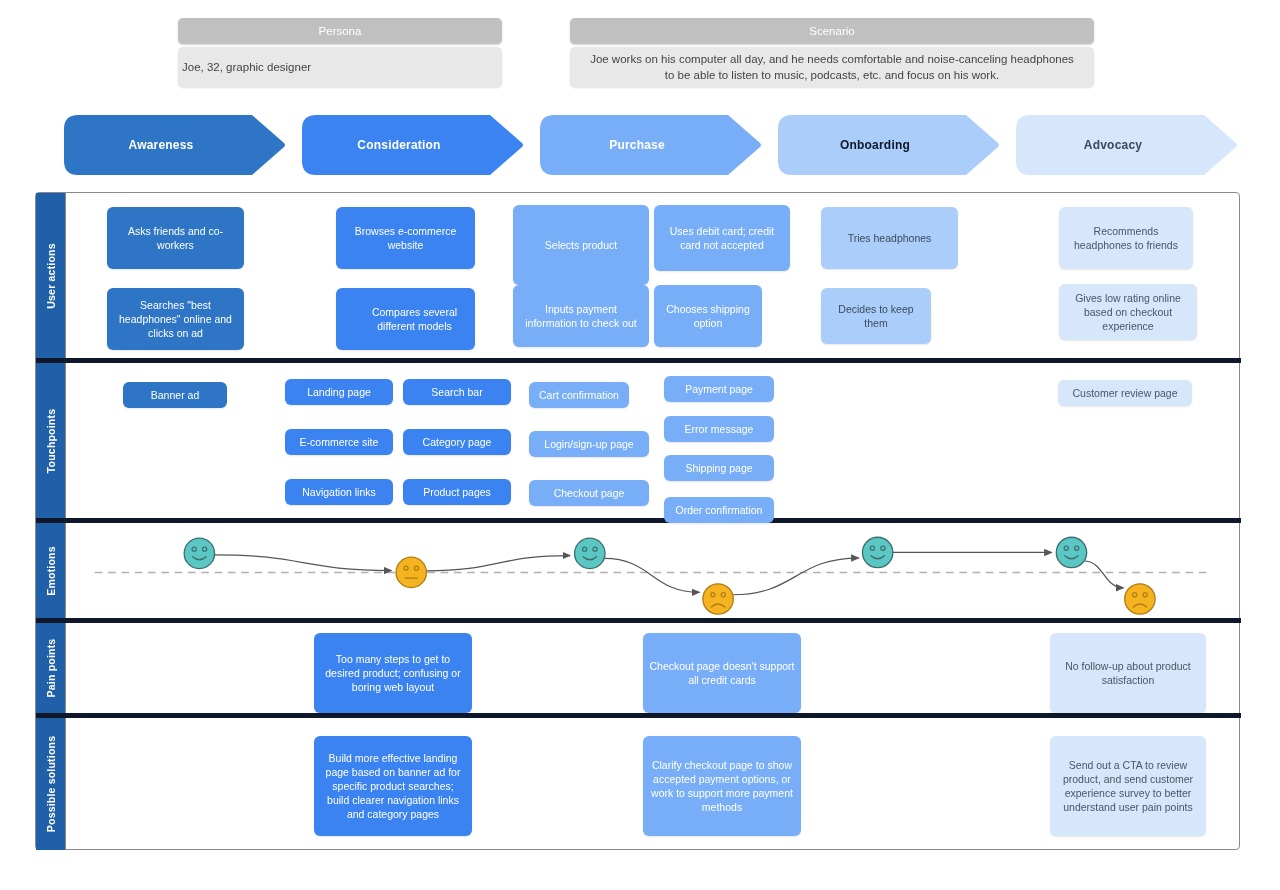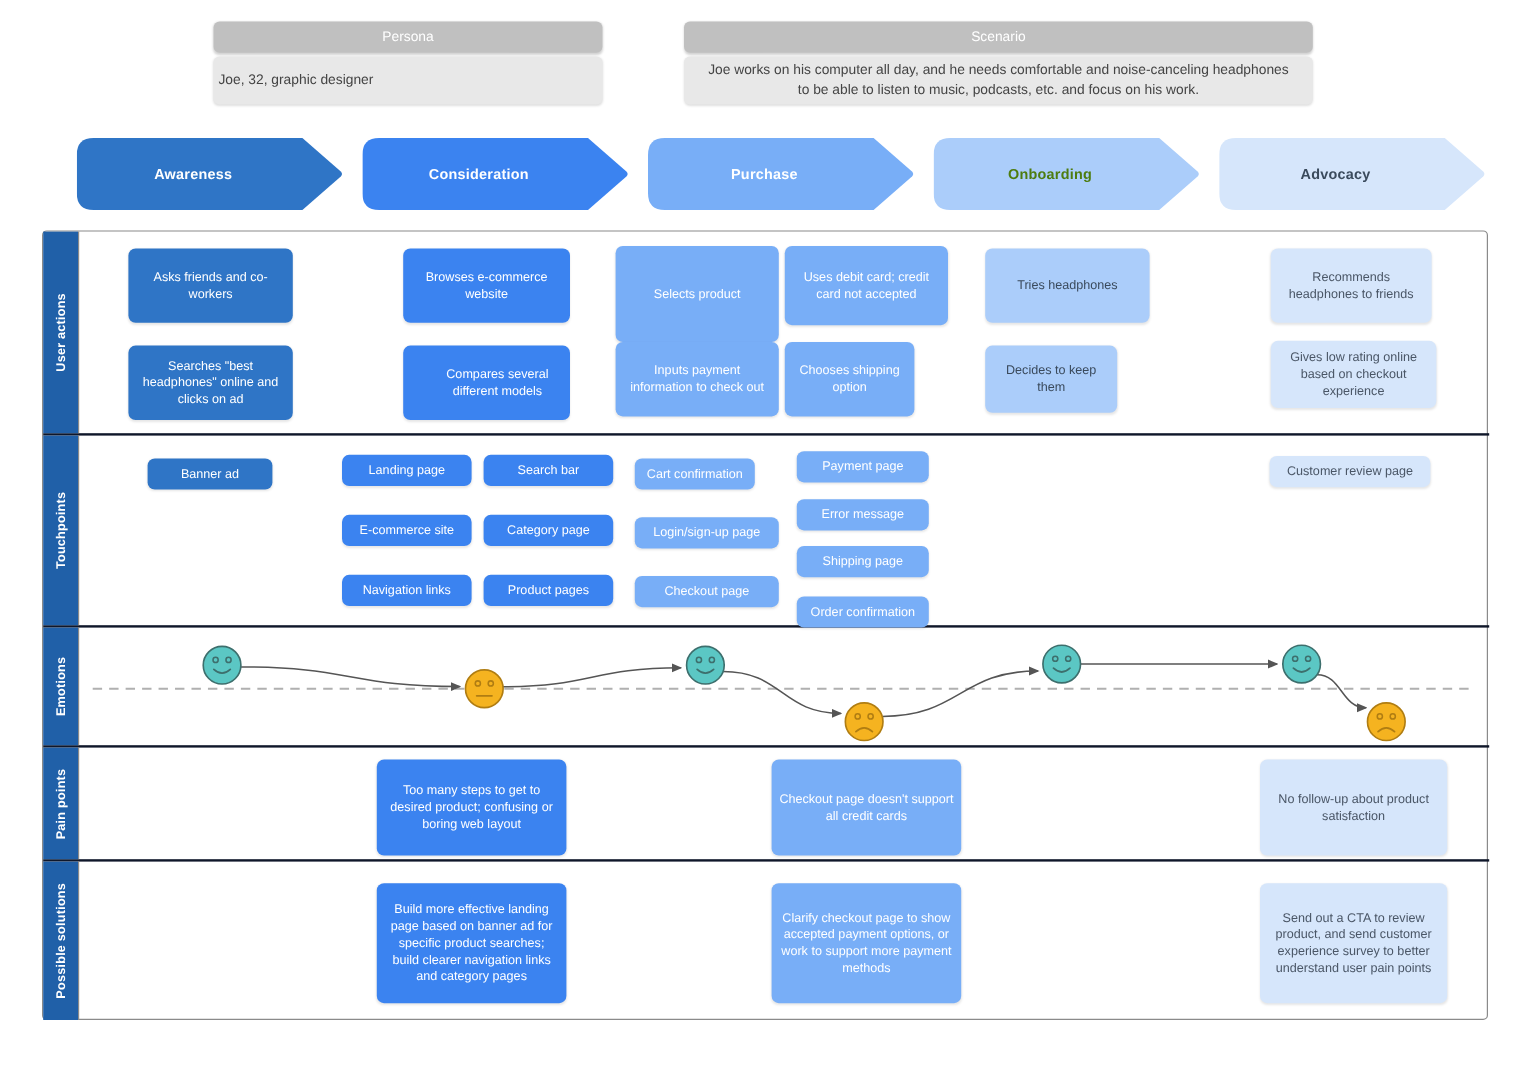--- a/index.html
+++ b/index.html
@@ -79,21 +79,21 @@
     border: 1px solid #8a8a8a;
     border-radius: 4px;
     box-sizing: border-box;
     background: #ffffff;
   }
   .jrow {
     position: absolute;
     left: 0;
     width: 1205px;
     box-sizing: border-box;
-    border-bottom: 2px solid #0f172a;
+    border-bottom: 5px solid #0f172a;
   }
   .jrow.last { border-bottom: none; }
   .row-label {
     position: absolute;
     left: 0;
     top: 0;
     width: 29px;
     height: 100%;
     background: #2060a8;
     color: #ffffff;
@@ -184,21 +184,21 @@
         <path d="M 14 0 L 188 0 L 220 28 Q 222 30 220 32 L 188 60 L 14 60 Q 0 60 0 46 L 0 14 Q 0 0 14 0 Z" fill="#3b83f0"></path>
       </svg>
       <span class="stage-label">Consideration</span>
     </div>
     <div class="stage" style="left: 540px; width: 222px; color: rgb(255, 255, 255);">
       <svg class="stage-shape" viewBox="0 0 222 60" preserveAspectRatio="none">
         <path d="M 14 0 L 188 0 L 220 28 Q 222 30 220 32 L 188 60 L 14 60 Q 0 60 0 46 L 0 14 Q 0 0 14 0 Z" fill="#78aef7"></path>
       </svg>
       <span class="stage-label">Purchase</span>
     </div>
-    <div class="stage" style="left: 778px; width: 222px; color: #4d7c0f;">
+    <div class="stage" style="left: 778px; width: 222px; color: #0f172a;">
       <svg class="stage-shape" viewBox="0 0 222 60" preserveAspectRatio="none">
         <path d="M 14 0 L 188 0 L 220 28 Q 222 30 220 32 L 188 60 L 14 60 Q 0 60 0 46 L 0 14 Q 0 0 14 0 Z" fill="#abcdfa"></path>
       </svg>
       <span class="stage-label">Onboarding</span>
     </div>
     <div class="stage" style="left: 1016px; width: 222px; color: rgb(58, 74, 92);">
       <svg class="stage-shape" viewBox="0 0 222 60" preserveAspectRatio="none">
         <path d="M 14 0 L 188 0 L 220 28 Q 222 30 220 32 L 188 60 L 14 60 Q 0 60 0 46 L 0 14 Q 0 0 14 0 Z" fill="#d6e6fb"></path>
       </svg>
       <span class="stage-label">Advocacy</span>

